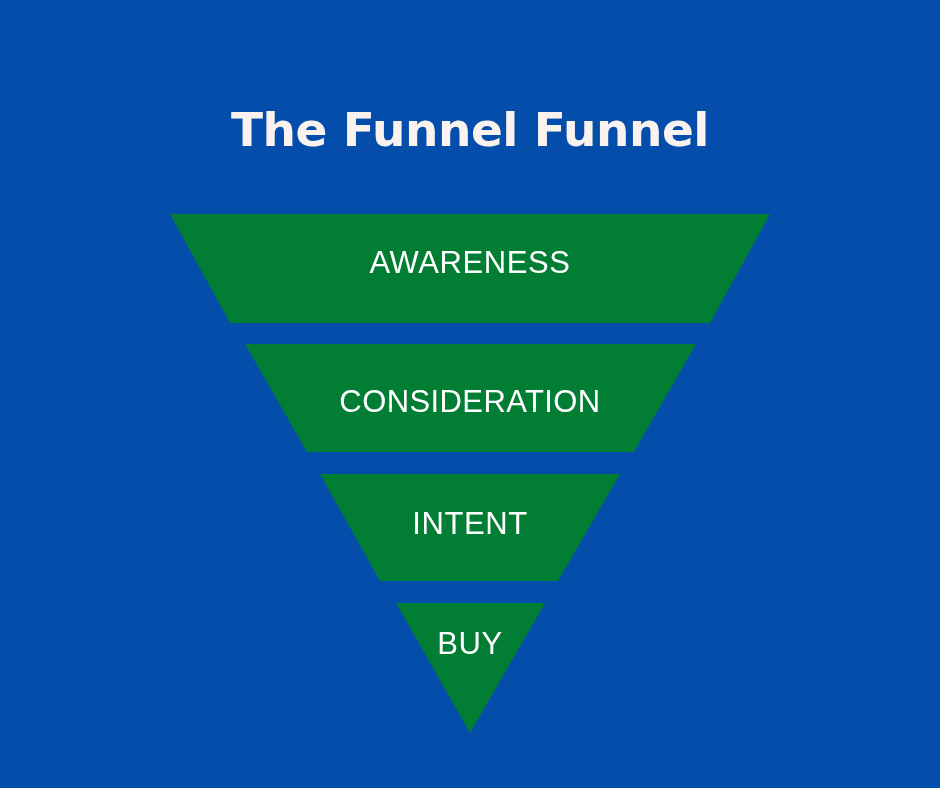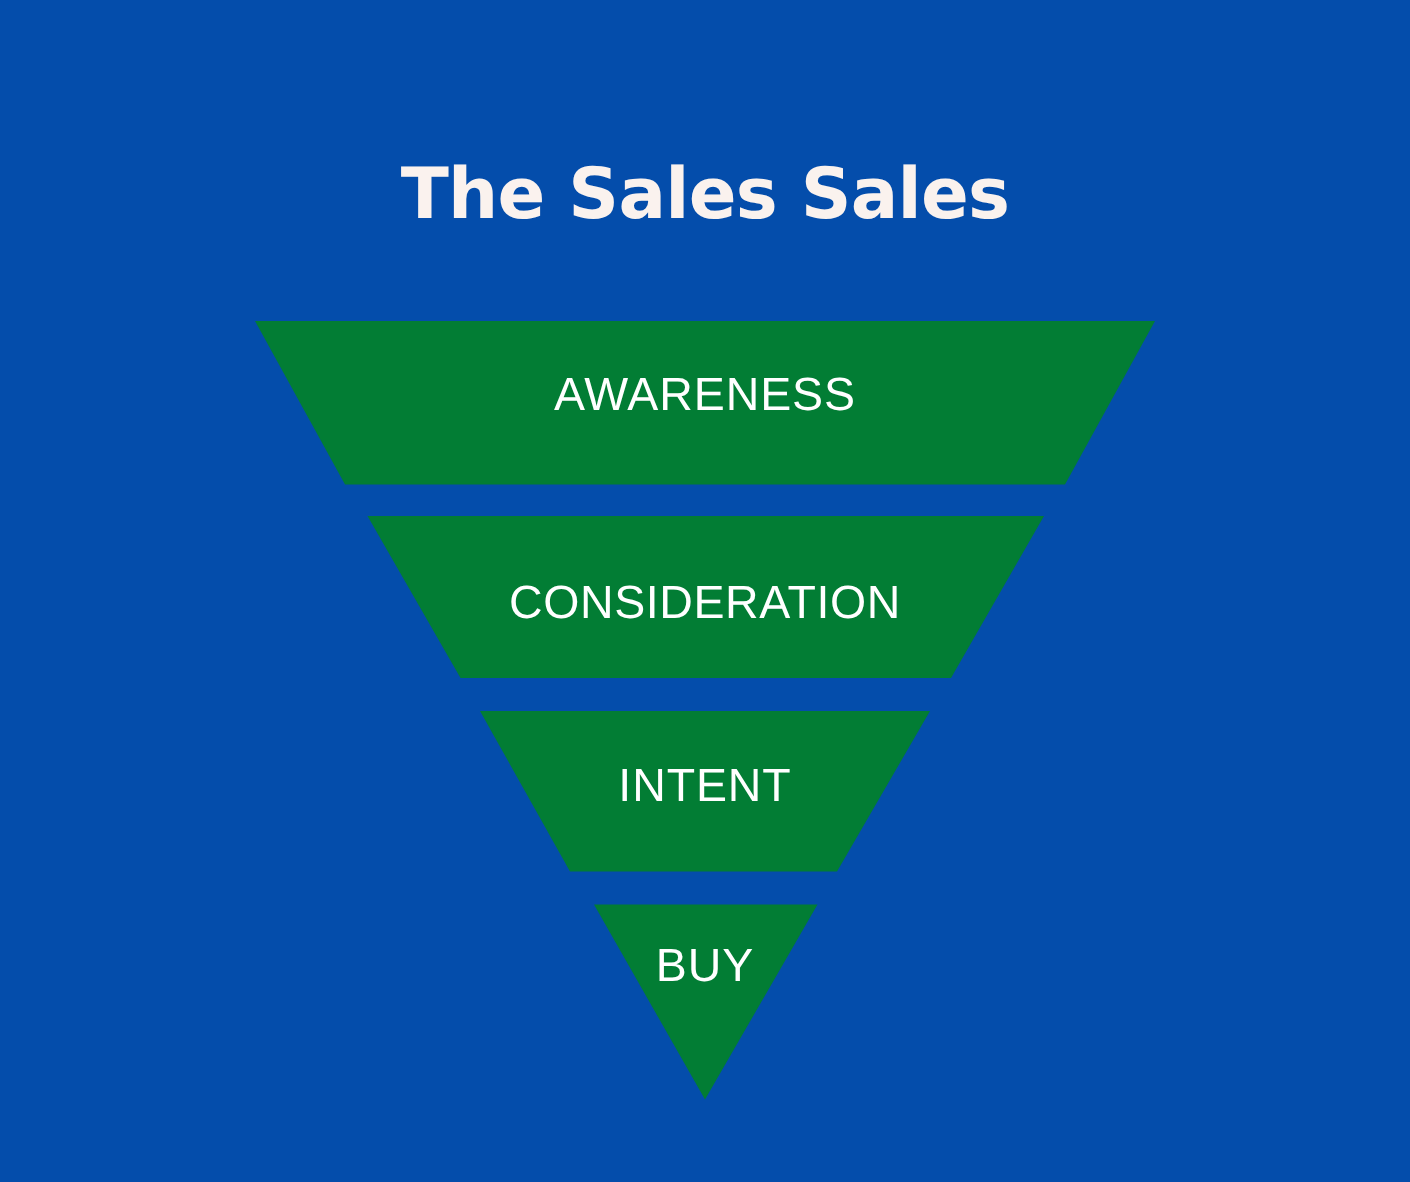--- a/index.html
+++ b/index.html
@@ -52,21 +52,21 @@
   .lbl-awareness   { font-size: 31px; letter-spacing: 0.6px; }
   .lbl-consideration { font-size: 31px; letter-spacing: 0.4px; }
   .lbl-intent      { font-size: 31px; letter-spacing: 0.6px; }
   .lbl-buy         { font-size: 31px; letter-spacing: 0.6px; }
 </style>
 </head>
 <body>
 
 <div id="canvas" style="background: rgb(4, 77, 171);">
 
-  <div id="page-title" style="color: rgb(250, 242, 238);">The Sales Sales</div>
+  <div id="page-title" style="color: rgb(250, 242, 238);">The Funnel Funnel</div>
 
   <svg id="funnel-svg" viewBox="0 0 940 788" xmlns="http://www.w3.org/2000/svg">
 
     <g>
       <polygon points="170,214 770,214 710,323 230,323" fill="#027D34"></polygon>
       <text class="funnel-label lbl-awareness" x="470" y="265">AWARENESS</text>
     </g>
 
     <g>
       <polygon points="245,344 696,344 634,452 307,452" fill="#027D34"></polygon>

